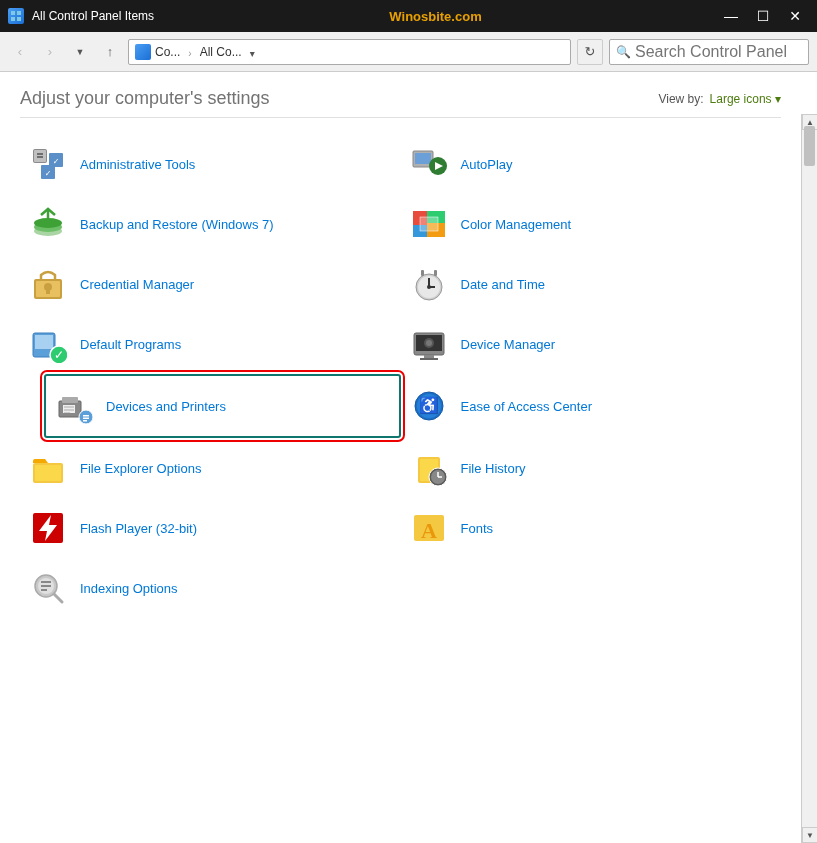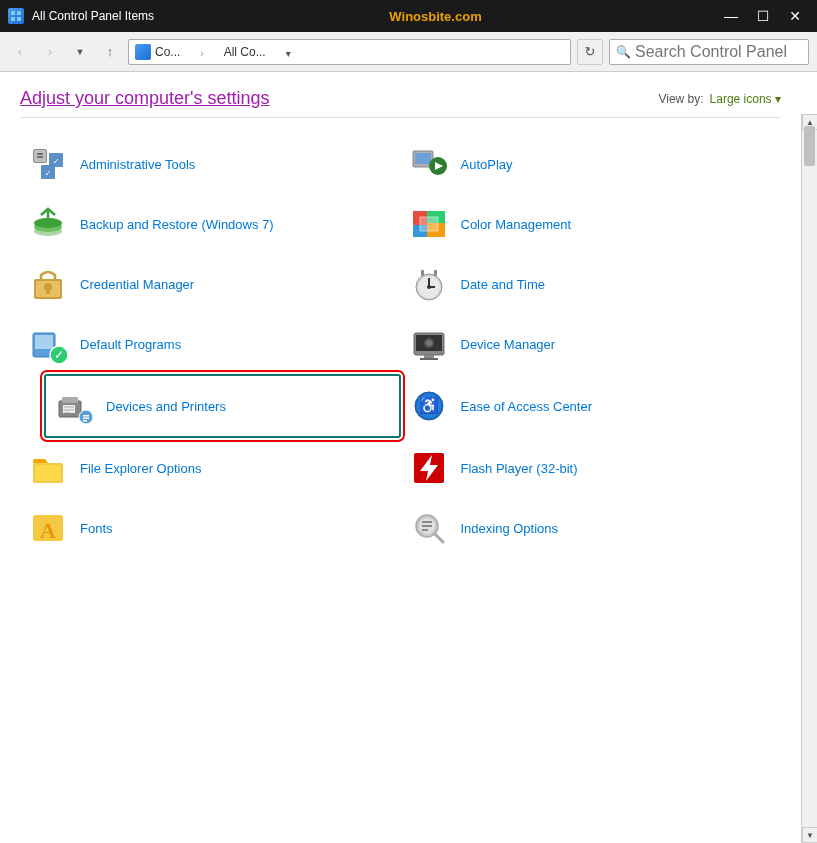--- a/index.html
+++ b/index.html
@@ -105,21 +105,21 @@
     }
     .address-icon {
       width: 16px;
       height: 16px;
       background: linear-gradient(135deg, #4a9ef5, #1a6fd4);
       border-radius: 2px;
     }
     .address-breadcrumb {
       display: flex;
       align-items: flex-end;
-      gap: 20px;
+      gap: 8px;
       flex: 1;
     }
     .address-sep { color: #999; font-size: 10px; }
     .address-dropdown {
       color: #555;
       font-size: 10px;
       cursor: pointer;
     }
     .refresh-btn {
       width: 26px;
@@ -162,24 +162,23 @@
     }
     .page-header {
       display: flex;
       align-items: center;
       justify-content: space-between;
       margin-bottom: 16px;
       padding-bottom: 8px;
       border-bottom: 1px solid #e0e0e0;
     }
     .page-title {
-      color: #a21caf;
+      color: #737373;
       font-size: 18px;
       font-weight: 400;
-      text-decoration: underline;
     }
     .view-by {
       display: flex;
       align-items: center;
       gap: 6px;
       font-size: 12px;
       color: #555;
       text-align: center;
     }
     .view-by-link {
@@ -452,20 +451,33 @@
         <div class="item-icon">
           <svg width="38" height="38" viewBox="0 0 38 38">
             <rect x="4" y="14" width="30" height="20" rx="2" fill="#f5c842"></rect>
             <path d="M4 14 L4 12 Q4 10 6 10 L16 10 L19 14 Z" fill="#f5a800"></path>
             <rect x="6" y="16" width="26" height="16" rx="1" fill="#fad84a"></rect>
           </svg>
         </div>
         <span class="item-label">File Explorer Options</span>
       </div>
 
+      <div class="control-item">
+        <div class="item-icon">
+          <svg width="38" height="38" viewBox="0 0 38 38">
+            <rect x="8" y="8" width="22" height="26" rx="2" fill="#f5c842"></rect>
+            <rect x="10" y="10" width="18" height="22" rx="1" fill="#fad84a"></rect>
+            <circle cx="28" cy="28" r="9" fill="#5a5a5a" stroke="white" stroke-width="1"></circle>
+            <circle cx="28" cy="28" r="7" fill="#888"></circle>
+            <line x1="28" y1="28" x2="28" y2="23" stroke="white" stroke-width="1.5"></line>
+            <line x1="28" y1="28" x2="32" y2="28" stroke="white" stroke-width="1.5"></line>
+          </svg>
+        </div>
+        <span class="item-label">File History</span>
+      </div>
 
       <div class="control-item">
         <div class="item-icon">
           <svg width="38" height="38" viewBox="0 0 38 38">
             <rect x="4" y="4" width="30" height="30" rx="2" fill="#cc0000"></rect>
             <polygon points="22,6 10,22 18,22 16,32 28,16 20,16" fill="white"></polygon>
           </svg>
         </div>
         <span class="item-label">Flash Player (32-bit)</span>
       </div>

